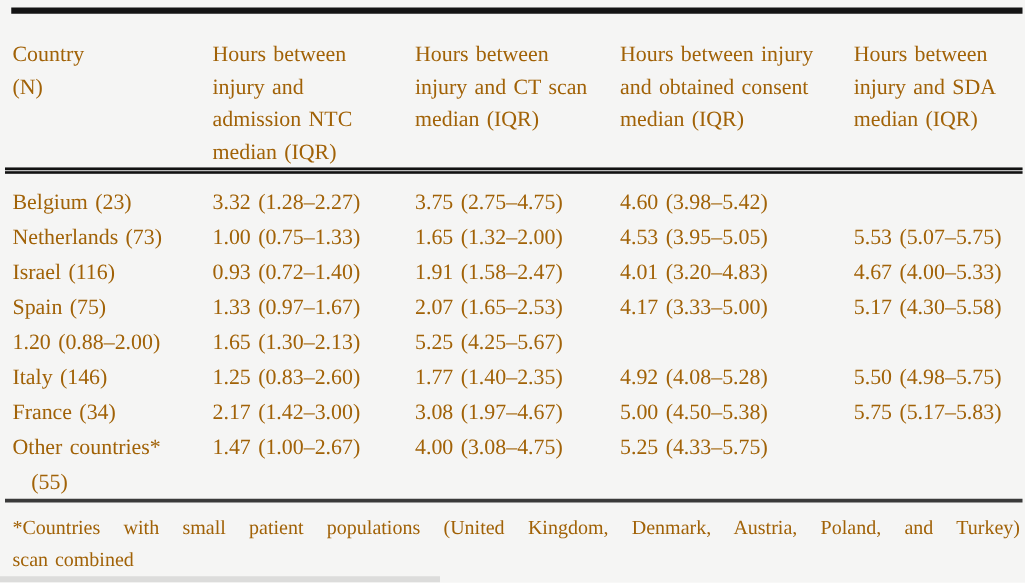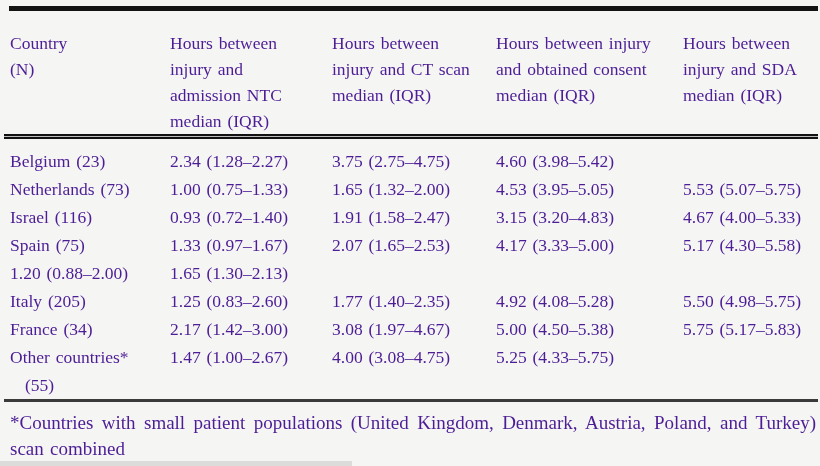--- a/index.html
+++ b/index.html
@@ -1,21 +1,21 @@
 <!DOCTYPE html>
 <html><head>
 <meta charset="utf-8">
 <style>
   html, body { margin: 0; padding: 0; }
   .page {
     position: relative;
     width: 820px;
     height: 466px;
     background: #f5f5f4;
-    color: #4c1d95;
+    color: #a16207;
     font-family: "Liberation Serif", "DejaVu Serif", serif;
     overflow: hidden;
     word-spacing: 1.5px;
   }
   .top-rule {
     position: absolute;
     top: 6px; left: 9px; right: 2px;
     height: 5px;
     background: #141414;
   }
@@ -49,21 +49,21 @@
     padding-left: 15px;
     text-indent: -15px;
   }
   .rule-thin {
     margin: 0 2px 0 4px;
     height: 3px;
     background: #3a3a3a;
   }
   .footnote {
     padding: 8px 4px 0 10px;
-    font-size: 19px;
+    font-size: 16px;
     line-height: 26px;
   }
   .footnote-line1 {
     text-align: justify;
     text-align-last: justify;
   }
   .bottom-smudge {
     position: absolute;
     left: 0; bottom: 0;
     width: 352px; height: 5px;
@@ -93,51 +93,52 @@
     <div class="header-cell">Hours between
 injury and SDA
 median (IQR)</div>
   </div>
 
   <div class="rule-thick"></div>
 
   <div class="rows-host">
       <div class="row">
     <span class="cell-country">Belgium (23)</span>
-    <span>2.34 (1.28–2.27)</span>
+    <span>3.32 (1.28–2.27)</span>
     <span>3.75 (2.75–4.75)</span>
     <span>4.60 (3.98–5.42)</span>
   </div>
       <div class="row">
     <span class="cell-country">Netherlands (73)</span>
     <span>1.00 (0.75–1.33)</span>
     <span>1.65 (1.32–2.00)</span>
     <span>4.53 (3.95–5.05)</span>
     <span>5.53 (5.07–5.75)</span>
   </div>
       <div class="row">
     <span class="cell-country">Israel (116)</span>
     <span>0.93 (0.72–1.40)</span>
     <span>1.91 (1.58–2.47)</span>
-    <span>3.15 (3.20–4.83)</span>
+    <span>4.01 (3.20–4.83)</span>
     <span>4.67 (4.00–5.33)</span>
   </div>
       <div class="row">
     <span class="cell-country">Spain (75)</span>
     <span>1.33 (0.97–1.67)</span>
     <span>2.07 (1.65–2.53)</span>
     <span>4.17 (3.33–5.00)</span>
     <span>5.17 (4.30–5.58)</span>
   </div>
       <div class="row">
     <span>1.20 (0.88–2.00)</span>
     <span>1.65 (1.30–2.13)</span>
+    <span>5.25 (4.25–5.67)</span>
   </div>
       <div class="row">
-    <span class="cell-country">Italy (205)</span>
+    <span class="cell-country">Italy (146)</span>
     <span>1.25 (0.83–2.60)</span>
     <span>1.77 (1.40–2.35)</span>
     <span>4.92 (4.08–5.28)</span>
     <span>5.50 (4.98–5.75)</span>
   </div>
       <div class="row">
     <span class="cell-country">France (34)</span>
     <span>2.17 (1.42–3.00)</span>
     <span>3.08 (1.97–4.67)</span>
     <span>5.00 (4.50–5.38)</span>

